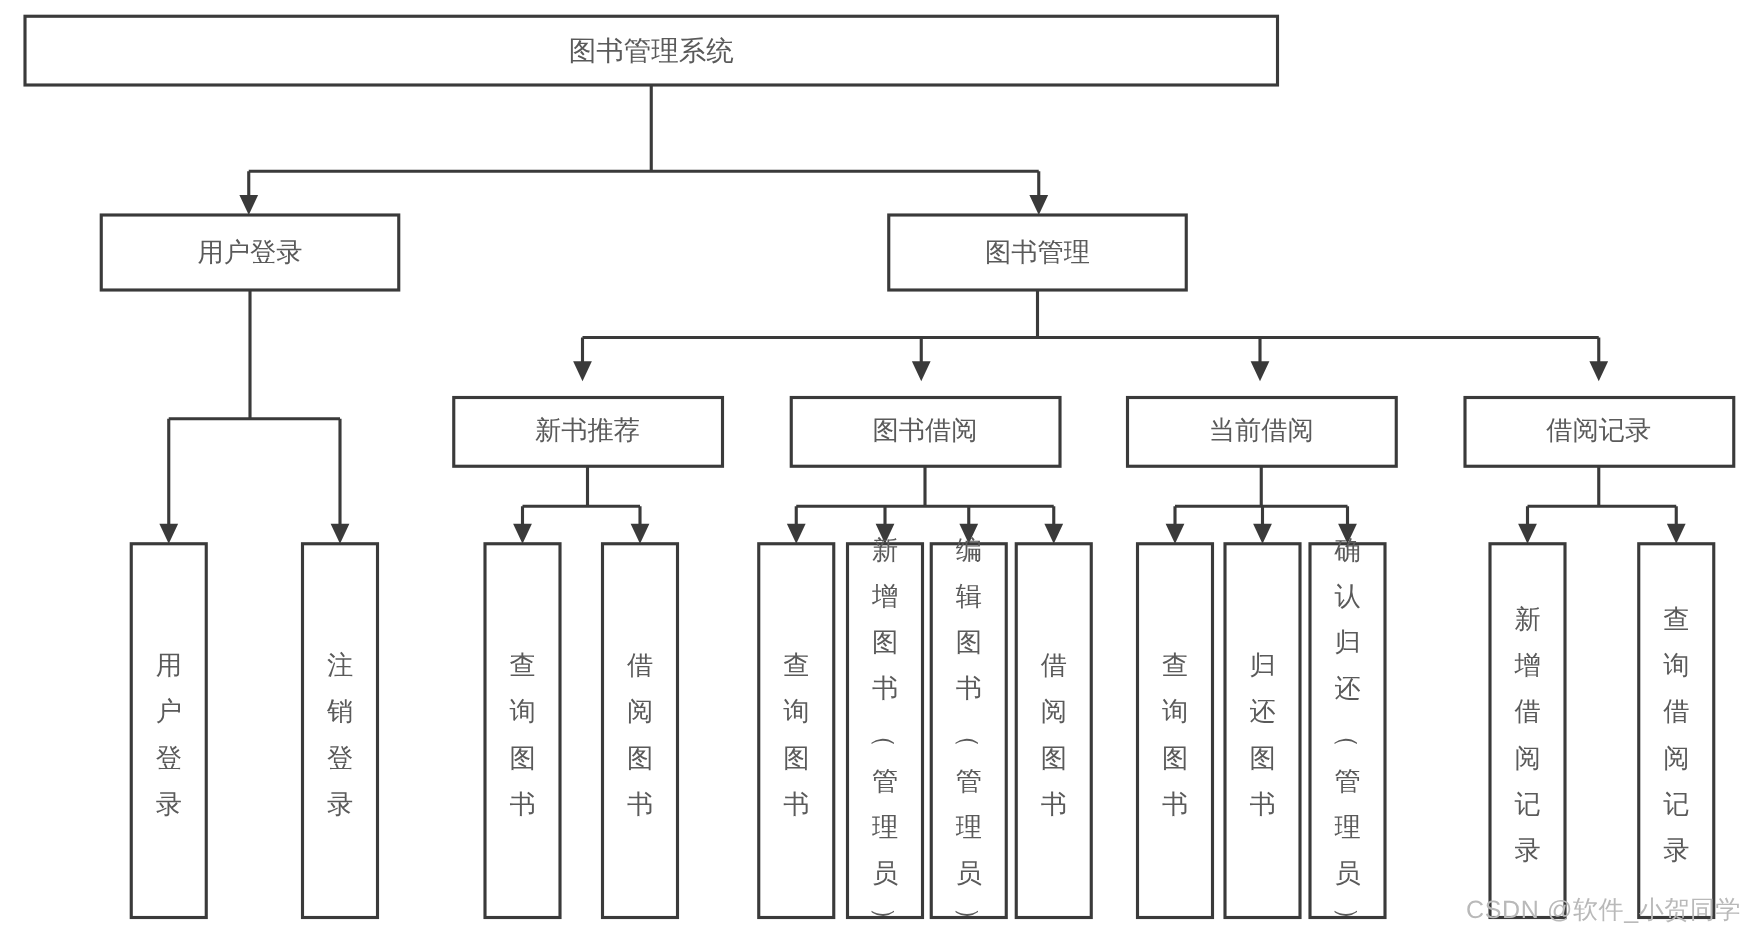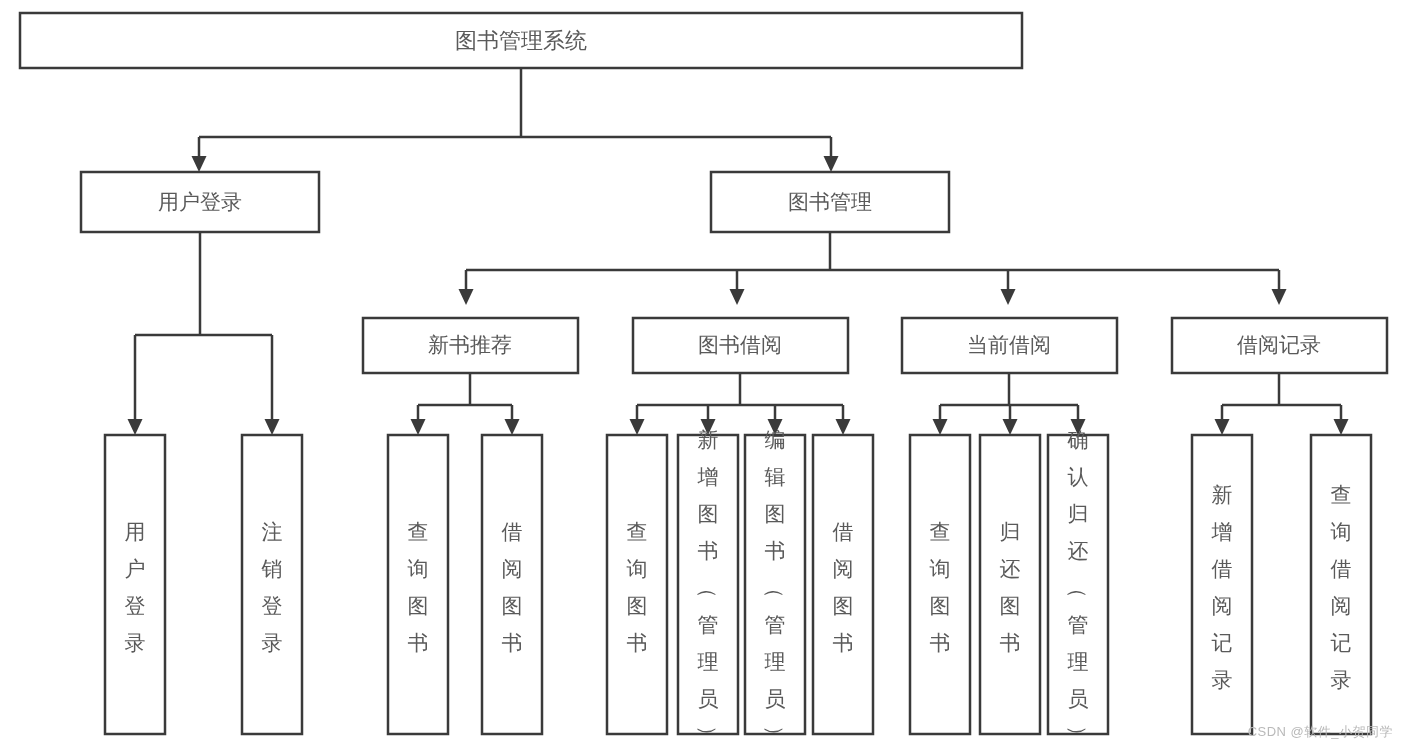--- a/index.html
+++ b/index.html
@@ -50,21 +50,21 @@
     fill: #5a5a5a;
     font-family: "Liberation Sans", "DejaVu Sans", sans-serif;
     font-size: 21px;
     text-anchor: middle;
   }
   .watermark {
     position: absolute;
     right: 12px;
     bottom: 6px;
     font-family: "Liberation Sans", "DejaVu Sans", sans-serif;
-    font-size: 13px;
+    font-size: 20px;
     color: #b9b9b9;
     letter-spacing: 0.5px;
     white-space: nowrap;
     user-select: none;
   }
 </style>
 </head>
 <body>
 
 <svg id="diagram" viewBox="0 0 1405 747" xmlns="http://www.w3.org/2000/svg">

